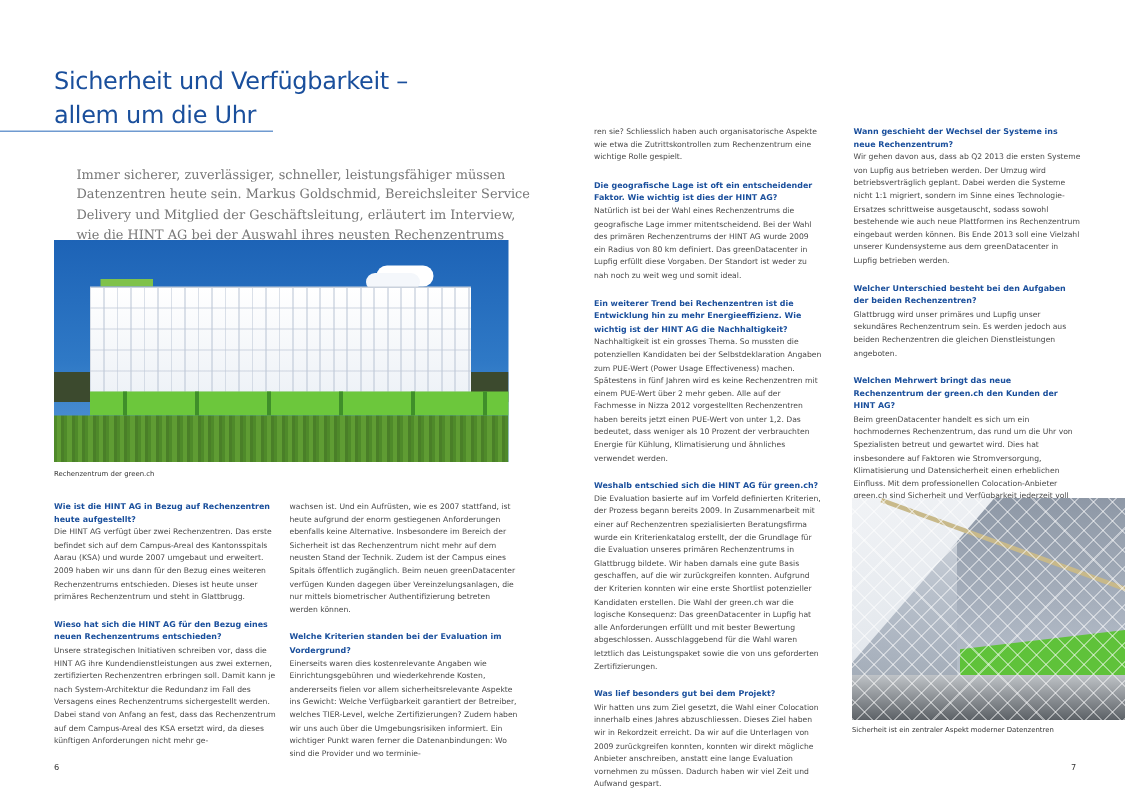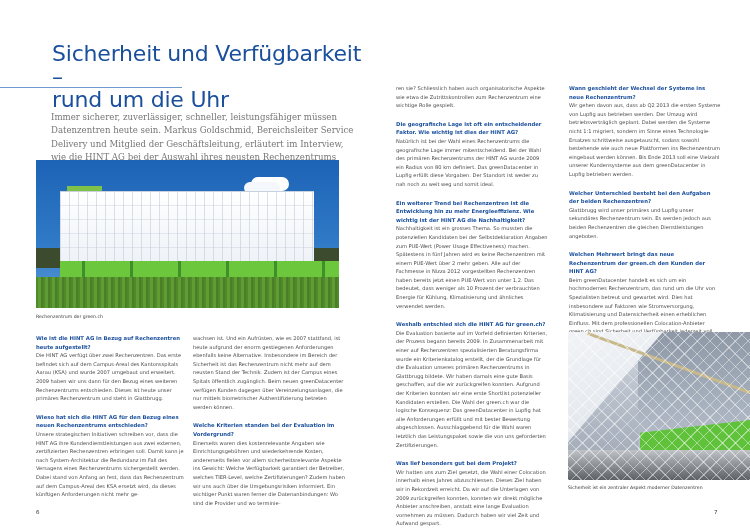--- a/index.html
+++ b/index.html
@@ -6,23 +6,23 @@
   body {
     width: 750px; height: 530px; position: relative; overflow: hidden;
     font-family: "DejaVu Sans", sans-serif; color: #3a3a3a;
   }
   .spread { position: absolute; inset: 0; }
   .page { position: absolute; top: 0; height: 530px; }
   .page-left { left: 0; width: 375px; }
   .page-right { left: 375px; width: 375px; }
 
   .title {
-    position: absolute; left: 52px; top: 42px; margin: 0;
+    position: absolute; left: 36px; top: 42px; margin: 0;
     font-family: "DejaVu Sans", sans-serif; font-weight: normal;
-    font-size: 22px; line-height: 23px; color: #1a4f9c; letter-spacing: -0.2px;
+    font-size: 16px; line-height: 23px; color: #1a4f9c; letter-spacing: -0.2px;
   }
   .title-rule {
     position: absolute; left: 0; top: 87px; width: 182px; height: 1px; background: #6f9ad0;
   }
   .lead {
     position: absolute; left: 35px; top: 95px; width: 310px; margin: 16px;
     font-family: "DejaVu Serif", serif; font-size: 8.6px; line-height: 13.3px; color: #777777;
   }
 
   .photo-main {
@@ -117,21 +117,21 @@
   .page-num-right { left: 339px; }
 </style>
 </head>
 <body>
 
 <div class="spread">
 
   <div class="page page-left">
     <h1 class="title">
       <span>Sicherheit und Verfügbarkeit –</span><br>
-      <span>rund um die Uhr</span>
+      <span>allem um die Uhr</span>
     </h1>
     <div class="title-rule"></div>
     <p class="lead">Immer sicherer, zuverlässiger, schneller, leistungsfähiger müssen Datenzentren heute sein. Markus Goldschmid, Bereichsleiter Service Delivery und Mitglied der Geschäftsleitung, erläutert im Interview, wie die HINT AG bei der Auswahl ihres neusten Rechenzentrums vorging.</p>
 
     <div class="photo-main">
       <div class="cloud"></div>
       <div class="hills"></div>
       <div class="roof-unit"></div>
       <div class="building"></div>
       <div class="plinth"></div>

